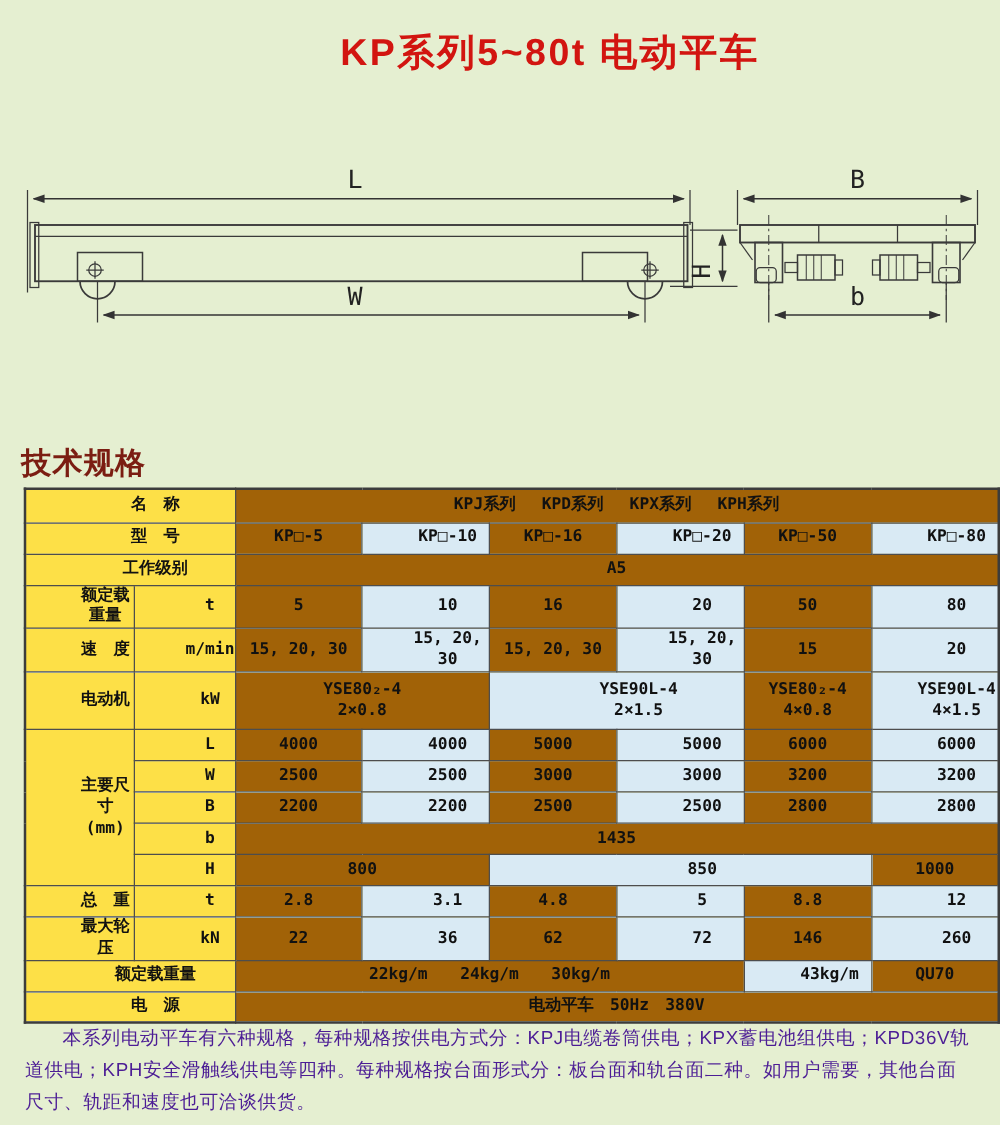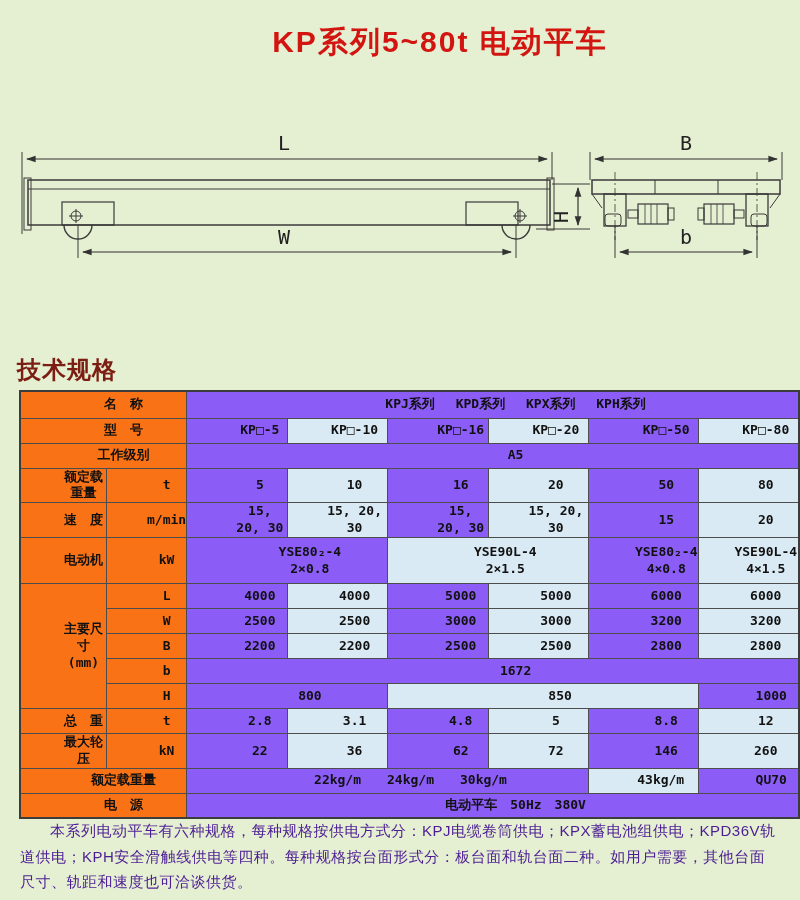--- a/index.html
+++ b/index.html
@@ -31,22 +31,22 @@
   }
   .spec-table td{
     border:1px solid #4d4d4d;
     text-align:center;vertical-align:middle;
     font-size:13px;font-weight:bold;color:#111;
     padding:0;white-space:pre-line;line-height:1.3;
     font-family:"DejaVu Sans Mono","Liberation Sans",sans-serif;
     overflow:hidden;
   }
   .spec-table tr{height:25px;}
-  .spec-table td.hdr{background:#f97316;padding-left:40px;}
-  .spec-table td.g{background:#8b5cf6;padding-left:46px;}
+  .spec-table td.hdr{background:#fde047;padding-left:40px;}
+  .spec-table td.g{background:#a16207;}
   .spec-table td.b{background:#d9eaf4;padding-left:35px;}
   .footer-text{
     position:absolute;top:818px;left:20px;width:760px;
     font-size:15px;line-height:1.7;color:#4c1d95;font-weight:500;
     text-indent:2em;letter-spacing:0.5px;
   }
   .drawline{stroke:#3a3a3a;fill:none;}
 </style>
 </head>
 <body>
@@ -229,21 +229,21 @@
           <td class="hdr">B</td>
           <td class="g">2200</td>
           <td class="b">2200</td>
           <td class="g">2500</td>
           <td class="b">2500</td>
           <td class="g">2800</td>
           <td class="b">2800</td>
         </tr>
         <tr>
           <td class="hdr">b</td>
-          <td colspan="6" class="g">1672</td>
+          <td colspan="6" class="g">1435</td>
         </tr>
         <tr>
           <td class="hdr">H</td>
           <td colspan="2" class="g">800</td>
           <td colspan="3" class="b">850</td>
           <td class="g">1000</td>
         </tr>
         <tr>
           <td class="hdr">总　重</td>
           <td class="hdr">t</td>

